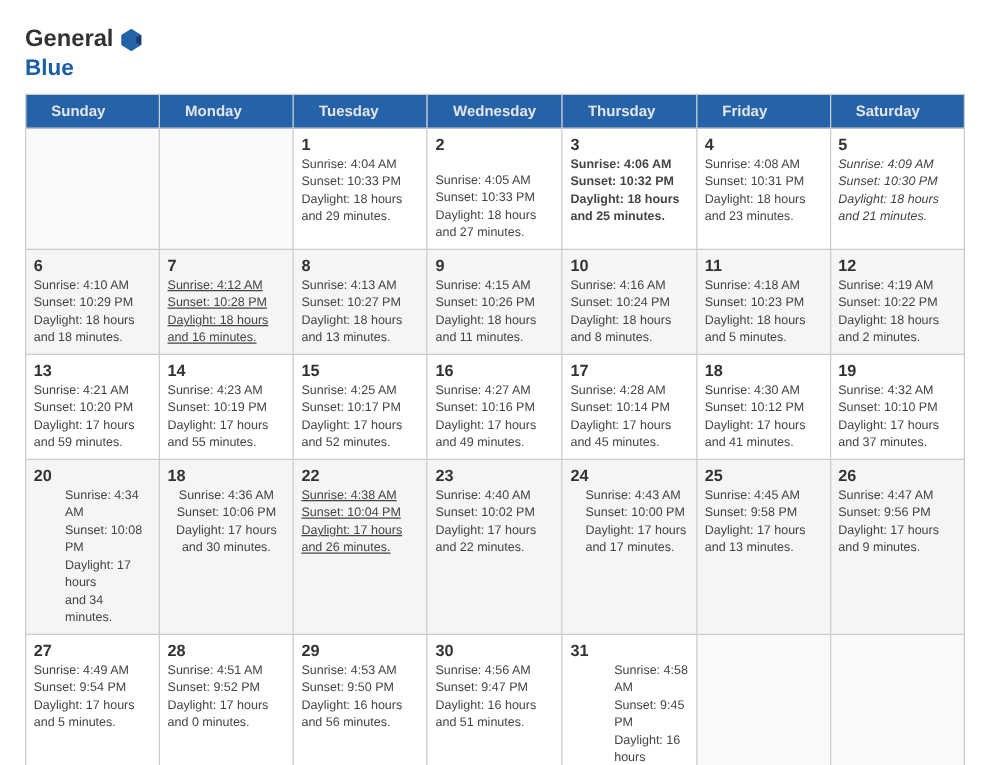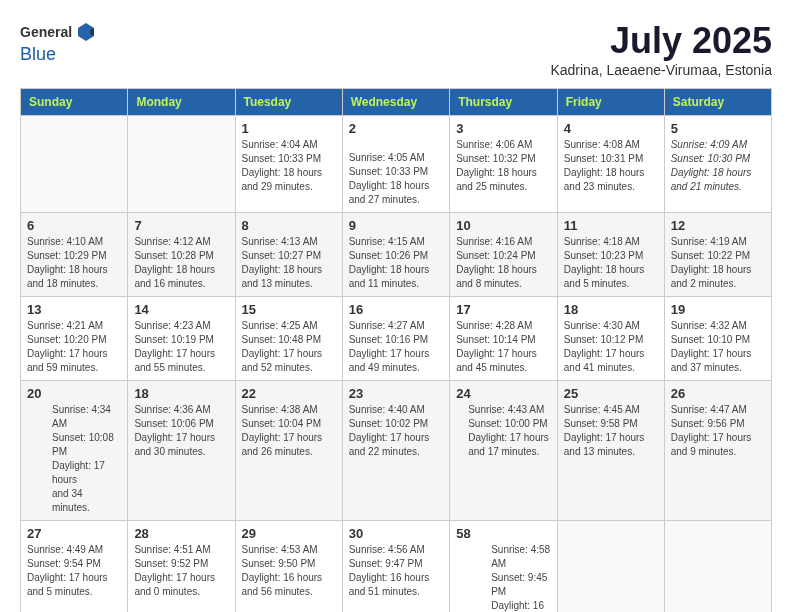--- a/index.html
+++ b/index.html
@@ -19,27 +19,27 @@
     .logo {
       display: flex;
       flex-direction: column;
       align-items: flex-start;
     }
     .logo-text {
       display: flex;
       align-items: center;
     }
     .logo-general {
-      font-size: 14px;
+      font-size: 19px;
       font-weight: bold;
       color: #333;
     }
     .logo-blue {
       font-size: 18px;
-      font-weight: normal;
+      font-weight: bold;
       color: #1a5fa8;
     }
     .logo-icon {
       width: 24px;
       height: 24px;
       margin-left: 2px;
     }
     .title-section {
       text-align: right;
     }
@@ -51,23 +51,23 @@
     .location-title {
       font-size: 14px;
       color: #333;
     }
     .calendar {
       width: 100%;
       border-collapse: collapse;
     }
     .calendar th {
       background-color: #2563a8;
-      color: #bef264;
+      color: #e5e5e5;
       text-align: left;
-      padding: 6px 8px;
+      padding: 6px 20px;
       font-size: 12px;
       font-weight: bold;
       border: 1px solid #ccc;
     }
     .calendar td {
       border: 1px solid #ccc;
       vertical-align: top;
       padding: 5px 6px;
       width: 108px;
       min-height: 80px;
@@ -101,24 +101,20 @@
   <div class="logo">
     <div class="logo-text">
       <span class="logo-general">General</span>
       <svg class="logo-icon" viewBox="0 0 24 24">
         <path d="M12 3 L20 8 L20 16 L12 21 L4 16 L4 8 Z" fill="#2563a8"></path>
         <path d="M16 10 L20 8 L20 16 L16 14 Z" fill="#1a3a6e"></path>
       </svg>
     </div>
     <span class="logo-blue">Blue</span>
   </div>
-  <div class="title-section">
-    <div class="month-title">July 2025</div>
-    <div class="location-title">Kadrina, Laeaene-Virumaa, Estonia</div>
-  </div>
 </div>
 
 <table class="calendar">
   <thead>
     <tr>
     <th>Sunday</th>
         <th>Monday</th>
         <th>Tuesday</th>
         <th>Wednesday</th>
         <th>Thursday</th>
@@ -139,21 +135,21 @@
         </td>
         <td>
           <span class="day-number">2</span>
           <div class="day-info" style="white-space: pre-line; margin-top: 15px;">Sunrise: 4:05 AM
 Sunset: 10:33 PM
 Daylight: 18 hours
 and 27 minutes.</div>
         </td>
         <td>
           <span class="day-number">3</span>
-          <div class="day-info" style="white-space: pre-line;">Sunrise: 4:06 AM
+          <div class="day-info" style="white-space: pre-line; font-weight: bold;">Sunrise: 4:06 AM
 Sunset: 10:32 PM
 Daylight: 18 hours
 and 25 minutes.</div>
         </td>
         <td>
           <span class="day-number">4</span>
           <div class="day-info" style="white-space: pre-line;">Sunrise: 4:08 AM
 Sunset: 10:31 PM
 Daylight: 18 hours
 and 23 minutes.</div>
@@ -169,21 +165,21 @@
       <tr class="row-alt">
         <td>
           <span class="day-number">6</span>
           <div class="day-info" style="white-space: pre-line;">Sunrise: 4:10 AM
 Sunset: 10:29 PM
 Daylight: 18 hours
 and 18 minutes.</div>
         </td>
         <td>
           <span class="day-number">7</span>
-          <div class="day-info" style="white-space: pre-line;">Sunrise: 4:12 AM
+          <div class="day-info" style="white-space: pre-line; text-decoration: underline;">Sunrise: 4:12 AM
 Sunset: 10:28 PM
 Daylight: 18 hours
 and 16 minutes.</div>
         </td>
         <td>
           <span class="day-number">8</span>
           <div class="day-info" style="white-space: pre-line;">Sunrise: 4:13 AM
 Sunset: 10:27 PM
 Daylight: 18 hours
 and 13 minutes.</div>
@@ -228,21 +224,21 @@
         <td>
           <span class="day-number">14</span>
           <div class="day-info" style="white-space: pre-line;">Sunrise: 4:23 AM
 Sunset: 10:19 PM
 Daylight: 17 hours
 and 55 minutes.</div>
         </td>
         <td>
           <span class="day-number">15</span>
           <div class="day-info" style="white-space: pre-line;">Sunrise: 4:25 AM
-Sunset: 10:48 PM
+Sunset: 10:17 PM
 Daylight: 17 hours
 and 52 minutes.</div>
         </td>
         <td>
           <span class="day-number">16</span>
           <div class="day-info" style="white-space: pre-line;">Sunrise: 4:27 AM
 Sunset: 10:16 PM
 Daylight: 17 hours
 and 49 minutes.</div>
         </td>
@@ -271,28 +267,28 @@
       <tr class="row-alt">
         <td>
           <span class="day-number">20</span>
           <div class="day-info" style="white-space: pre-line; margin-left: 25px;">Sunrise: 4:34 AM
 Sunset: 10:08 PM
 Daylight: 17 hours
 and 34 minutes.</div>
         </td>
         <td>
           <span class="day-number">18</span>
-          <div class="day-info" style="white-space: pre-line;">Sunrise: 4:36 AM
+          <div class="day-info" style="white-space: pre-line; text-align: center;">Sunrise: 4:36 AM
 Sunset: 10:06 PM
 Daylight: 17 hours
 and 30 minutes.</div>
         </td>
         <td>
           <span class="day-number">22</span>
-          <div class="day-info" style="white-space: pre-line;">Sunrise: 4:38 AM
+          <div class="day-info" style="white-space: pre-line; text-decoration: underline;">Sunrise: 4:38 AM
 Sunset: 10:04 PM
 Daylight: 17 hours
 and 26 minutes.</div>
         </td>
         <td>
           <span class="day-number">23</span>
           <div class="day-info" style="white-space: pre-line;">Sunrise: 4:40 AM
 Sunset: 10:02 PM
 Daylight: 17 hours
 and 22 minutes.</div>
@@ -342,21 +338,21 @@
 and 56 minutes.</div>
         </td>
         <td>
           <span class="day-number">30</span>
           <div class="day-info" style="white-space: pre-line;">Sunrise: 4:56 AM
 Sunset: 9:47 PM
 Daylight: 16 hours
 and 51 minutes.</div>
         </td>
         <td>
-          <span class="day-number">58</span>
+          <span class="day-number">31</span>
           <div class="day-info" style="white-space: pre-line; margin-left: 35px;">Sunrise: 4:58 AM
 Sunset: 9:45 PM
 Daylight: 16 hours
 and 47 minutes.</div>
         </td>
         <td class="empty"></td>
         <td class="empty"></td>
       </tr>
     </tbody>
 </table>

